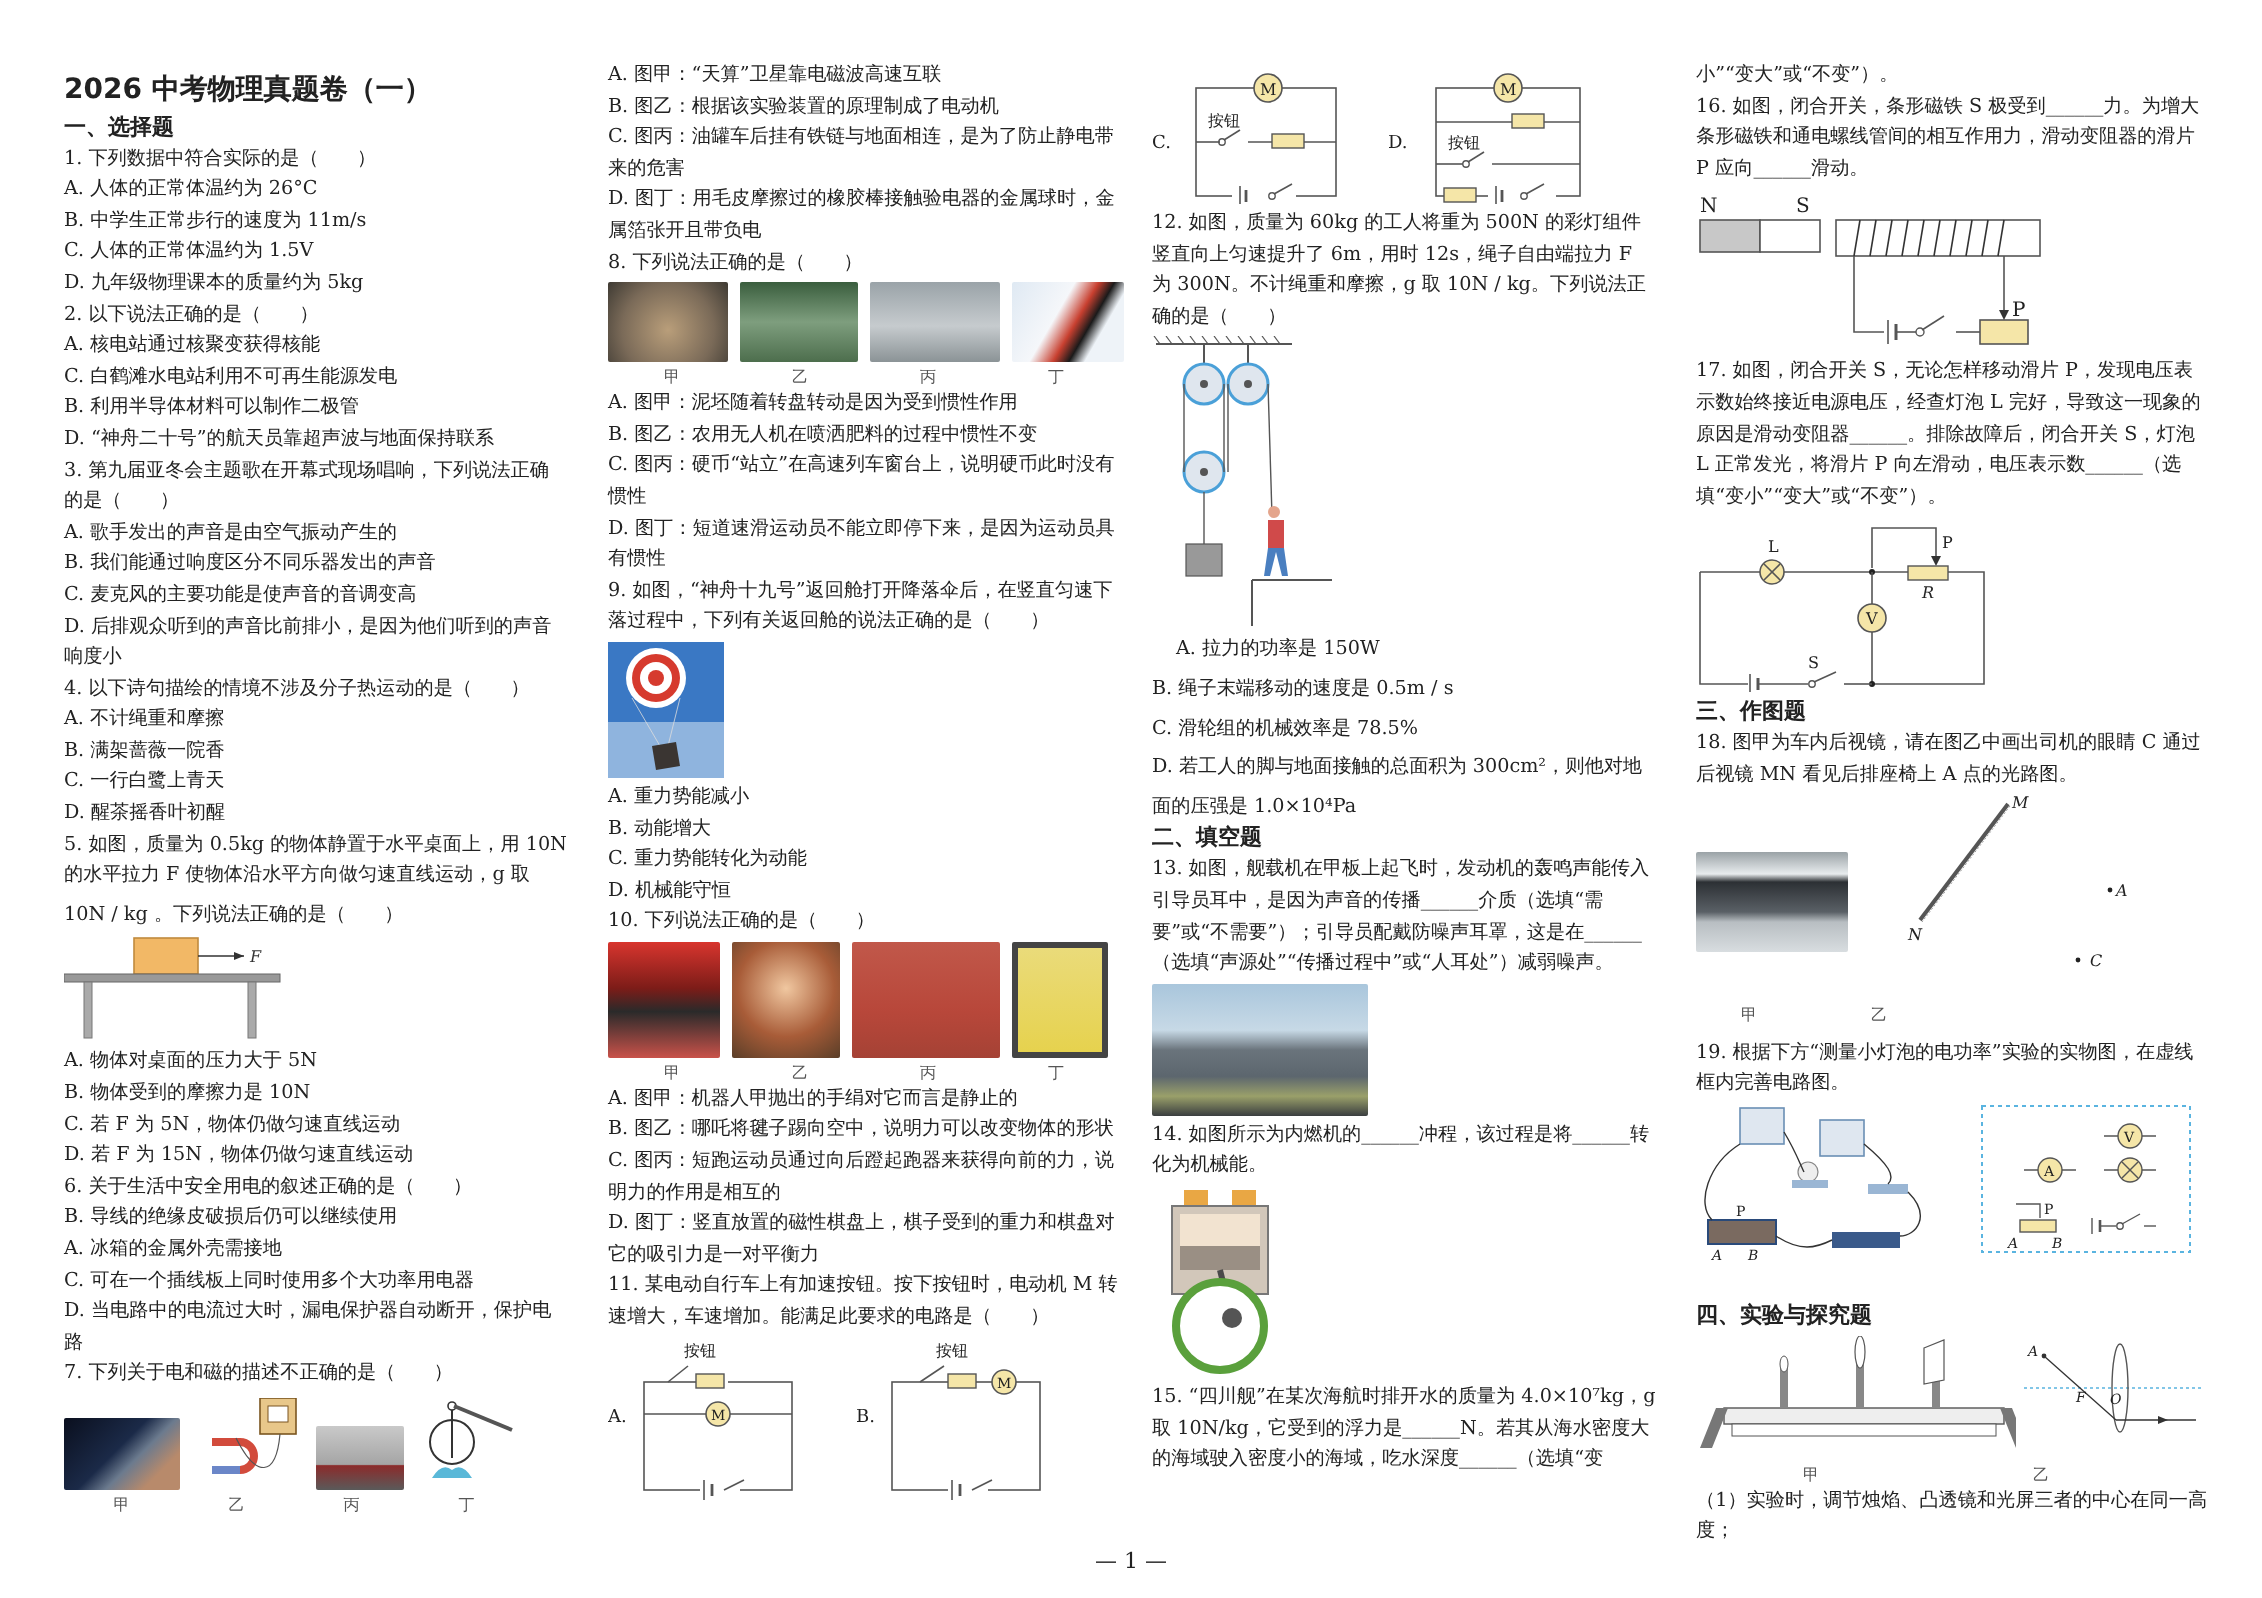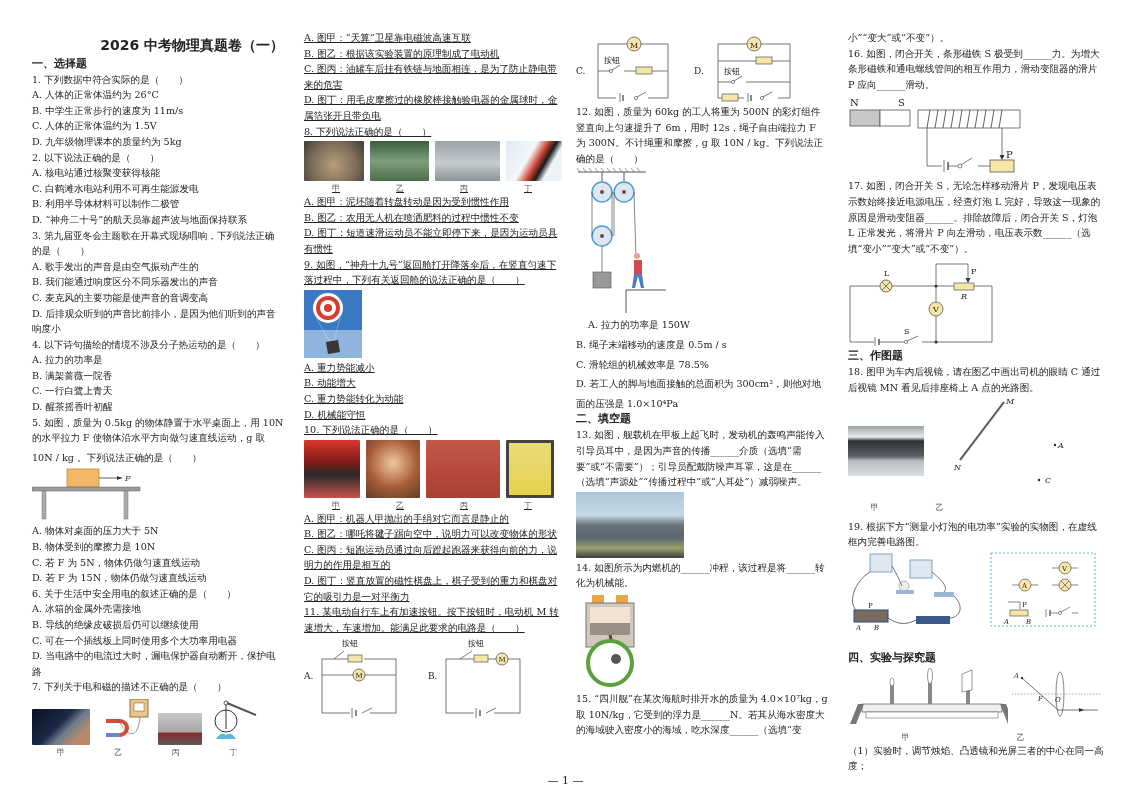--- a/index.html
+++ b/index.html
@@ -1,22 +1,22 @@
 <!DOCTYPE html>
 <html><head>
 <meta charset="utf-8">
 <style>
   html,body{margin:0;padding:0;background:#fff;}
   body{width:1131px;height:799px;position:relative;overflow:hidden;font-family:"DejaVu Serif","Liberation Serif",serif;color:#222;}
   .col{position:absolute;top:0;font-size:9.6px;line-height:15.6px;}
   .c1{left:32px;width:252px;}
-  .c2{left:304px;width:258px;text-decoration:underline;}
+  .c2{left:304px;width:258px;}
   .c3{left:576px;width:252px;}
   .c4{left:848px;width:256px;}
-  .title{font-size:14px;font-weight:bold;text-align:right;margin:38px 0 2px 0;font-family:"DejaVu Sans","Liberation Sans",sans-serif;}
+  .title{font-size:14px;font-weight:bold;text-align:left;margin:38px 0 2px 0;font-family:"DejaVu Sans","Liberation Sans",sans-serif;}
   .sec{font-weight:bold;font-size:11px;font-family:"DejaVu Sans","Liberation Sans",sans-serif;line-height:16px;}
   .line{white-space:normal;}
   .fig{position:relative;margin:2px 0;}
   .pic{display:inline-block;vertical-align:top;border-radius:1px;}
   .caps{display:flex;justify-content:space-around;font-size:8px;color:#555;line-height:11px;}
   .footer{position:absolute;left:0;width:1131px;top:774px;text-align:center;font-size:11px;}
   svg{display:block;}
 </style>
 </head>
 <body>
@@ -41,21 +41,21 @@
   </div>
   <div>
     <div class="line">3. 第九届亚冬会主题歌在开幕式现场唱响，下列说法正确的是（　　）</div>
     <div class="line">A. 歌手发出的声音是由空气振动产生的</div>
     <div class="line">B. 我们能通过响度区分不同乐器发出的声音</div>
     <div class="line">C. 麦克风的主要功能是使声音的音调变高</div>
     <div class="line">D. 后排观众听到的声音比前排小，是因为他们听到的声音响度小</div>
   </div>
   <div>
     <div class="line">4. 以下诗句描绘的情境不涉及分子热运动的是（　　）</div>
-    <div class="line">A. 拉力的功率是</div>
+    <div class="line">A. 不计绳重和摩擦</div>
     <div class="line">B. 满架蔷薇一院香</div>
     <div class="line">C. 一行白鹭上青天</div>
     <div class="line">D. 醒茶摇香叶初醒</div>
   </div>
   <div>
     <div class="line">5. 如图，质量为 0.5kg 的物体静置于水平桌面上，用 10N 的水平拉力 F 使物体沿水平方向做匀速直线运动，g 取</div>
     <div class="line" style="margin-top:4px">10N / kg 。下列说法正确的是（　　）</div>
     <div class="fig" style="height:54px">
       <svg width="140" height="54" viewBox="0 0 140 54">
         <rect x="35" y="2" width="32" height="18" fill="#f2b866" stroke="#c08a3e" stroke-width="0.8"></rect>
@@ -67,22 +67,22 @@
         <rect x="92" y="24" width="4" height="28" fill="#aaa" stroke="#777" stroke-width="0.5"></rect>
       </svg>
     </div>
     <div class="line">A. 物体对桌面的压力大于 5N</div>
     <div class="line">B. 物体受到的摩擦力是 10N</div>
     <div class="line">C. 若 F 为 5N，物体仍做匀速直线运动</div>
     <div class="line">D. 若 F 为 15N，物体仍做匀速直线运动</div>
   </div>
   <div>
     <div class="line">6. 关于生活中安全用电的叙述正确的是（　　）</div>
+    <div class="line">B. 导线的绝缘皮破损后仍可以继续使用</div>
     <div class="line">A. 冰箱的金属外壳需接地</div>
-    <div class="line">B. 导线的绝缘皮破损后仍可以继续使用</div>
     <div class="line">C. 可在一个插线板上同时使用多个大功率用电器</div>
     <div class="line">D. 当电路中的电流过大时，漏电保护器自动断开，保护电路</div>
   </div>
   <div>
     <div class="line">7. 下列关于电和磁的描述不正确的是（　　）</div>
     <div class="fig" style="display:flex;align-items:flex-end;gap:8px;height:46px;margin-top:4px">
       <div class="pic" style="width:58px;height:36px;background:linear-gradient(135deg,#0a0f1e 0%,#1b2a48 45%,#6b7a8e 60%,#b88a6b 80%);"></div>
       <svg width="52" height="46" viewBox="0 0 52 46">
         <rect x="32" y="0" width="18" height="18" fill="#e8c78a" stroke="#7a5520" stroke-width="0.8"></rect>
         <rect x="36" y="4" width="10" height="8" fill="#fff" stroke="#7a5520" stroke-width="0.5"></rect>
@@ -123,20 +123,21 @@
       <div class="pic" style="width:56px;height:40px;background:linear-gradient(120deg,#dfe9f3 0%,#f5f7fa 40%,#c84030 55%,#1a1a1a 65%,#eef3f8 75%);"></div>
     </div>
     <div class="caps" style="width:256px">
       <span>甲</span>
         <span>乙</span>
         <span>丙</span>
         <span>丁</span>
     </div>
     <div class="line">A. 图甲：泥坯随着转盘转动是因为受到惯性作用</div>
     <div class="line">B. 图乙：农用无人机在喷洒肥料的过程中惯性不变</div>
+    <div class="line">C. 图丙：硬币“站立”在高速列车窗台上，说明硬币此时没有惯性</div>
     <div class="line">D. 图丁：短道速滑运动员不能立即停下来，是因为运动员具有惯性</div>
   </div>
 
   <div>
     <div class="line">9. 如图，“神舟十九号”返回舱打开降落伞后，在竖直匀速下落过程中，下列有关返回舱的说法正确的是（　　）</div>
     <div class="fig">
       <svg width="58" height="68" viewBox="0 0 58 68">
         <rect x="0" y="0" width="58" height="68" fill="#3a78c4"></rect>
         <rect x="0" y="40" width="58" height="28" fill="#8fb4de"></rect>
         <circle cx="24" cy="18" r="15" fill="#fff"></circle>

